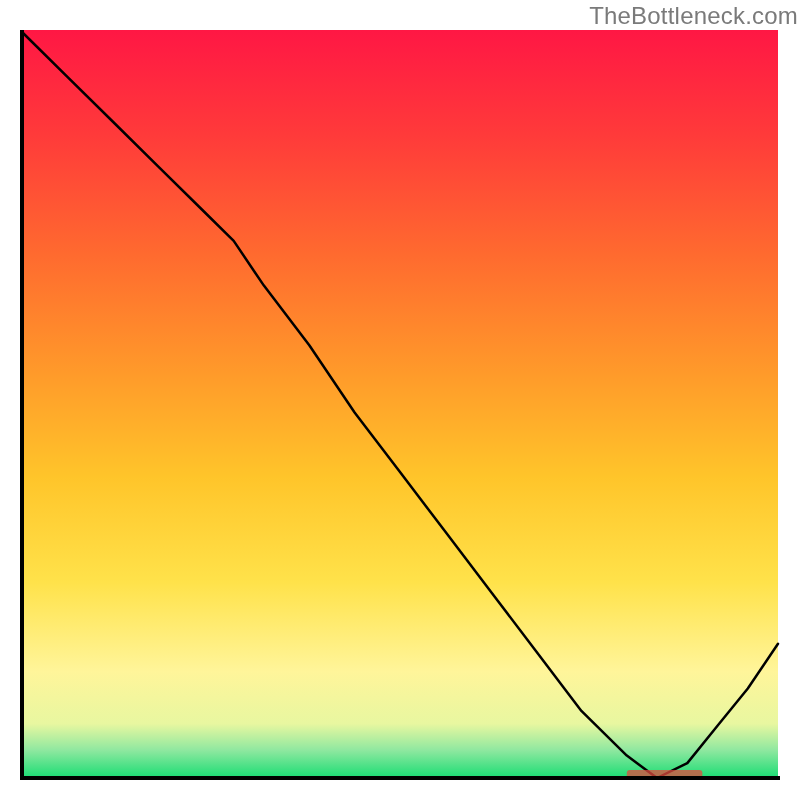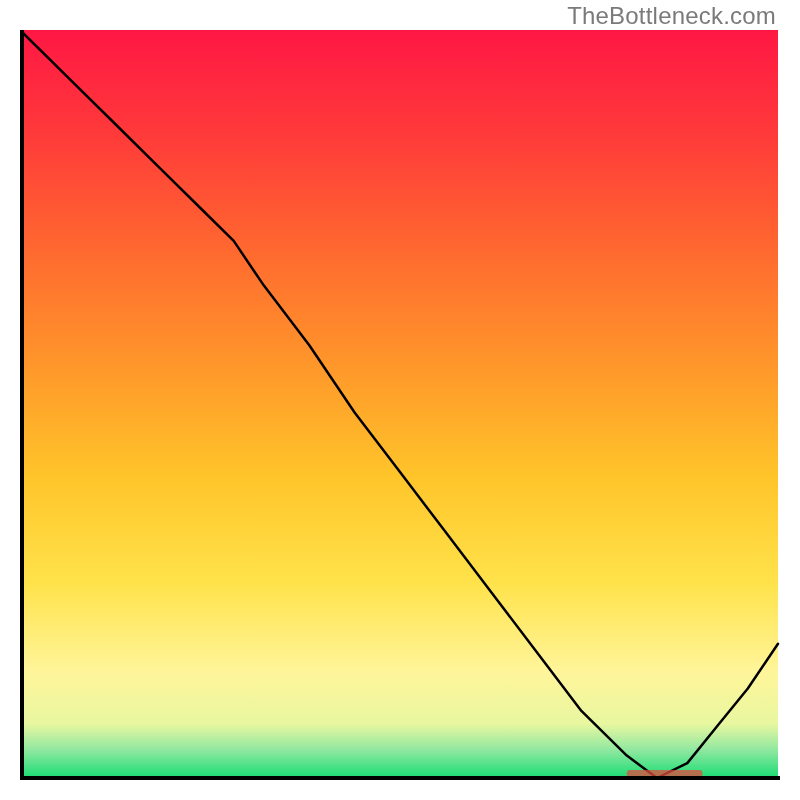--- a/index.html
+++ b/index.html
@@ -12,21 +12,21 @@
     overflow: hidden;
   }
   .wrap {
     position: relative;
     width: 800px;
     height: 800px;
   }
   .watermark {
     position: absolute;
     top: 2px;
-    right: 24px;
+    right: 2px;
     color: #7a7a7a;
     font-size: 24px;
     font-weight: 500;
     letter-spacing: 0.2px;
   }
   .plot {
     position: absolute;
     left: 20px;
     top: 30px;
     width: 760px;   

